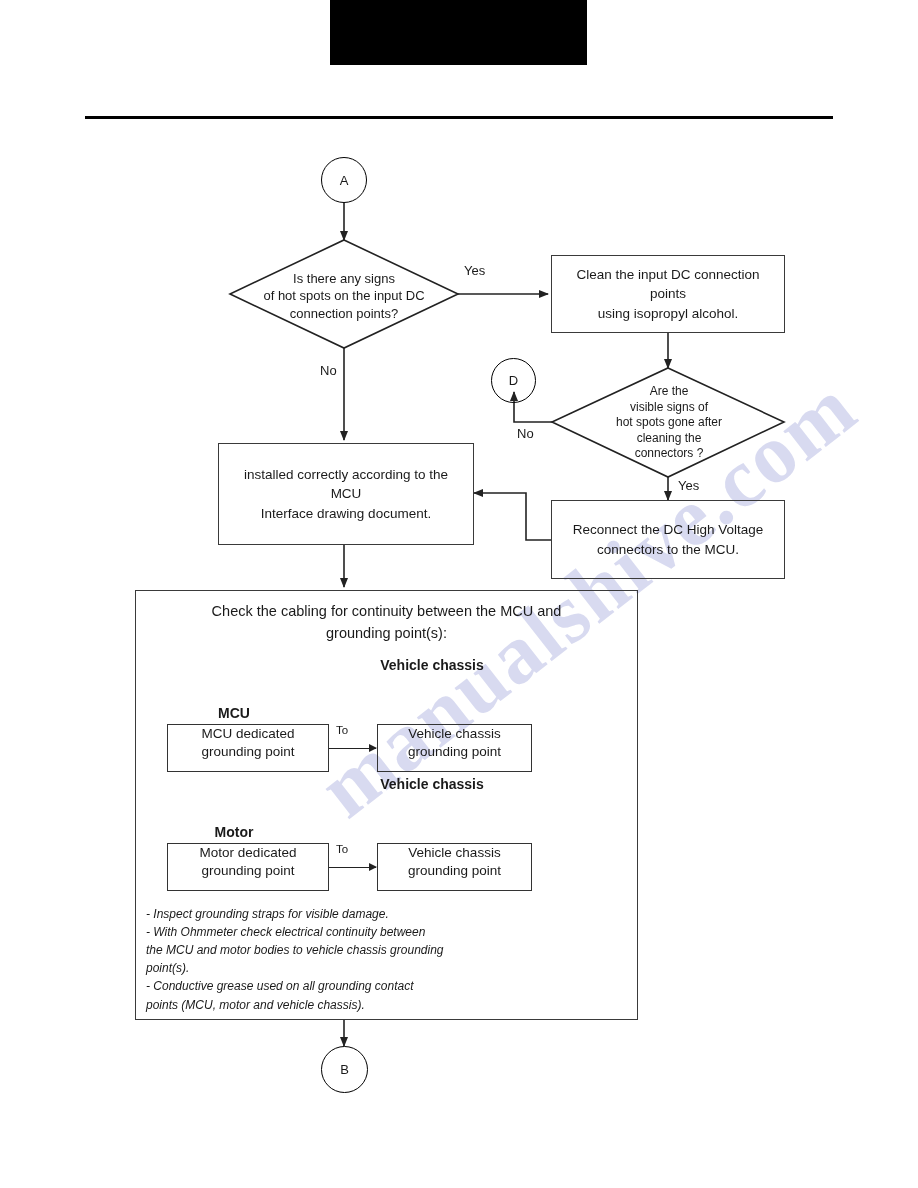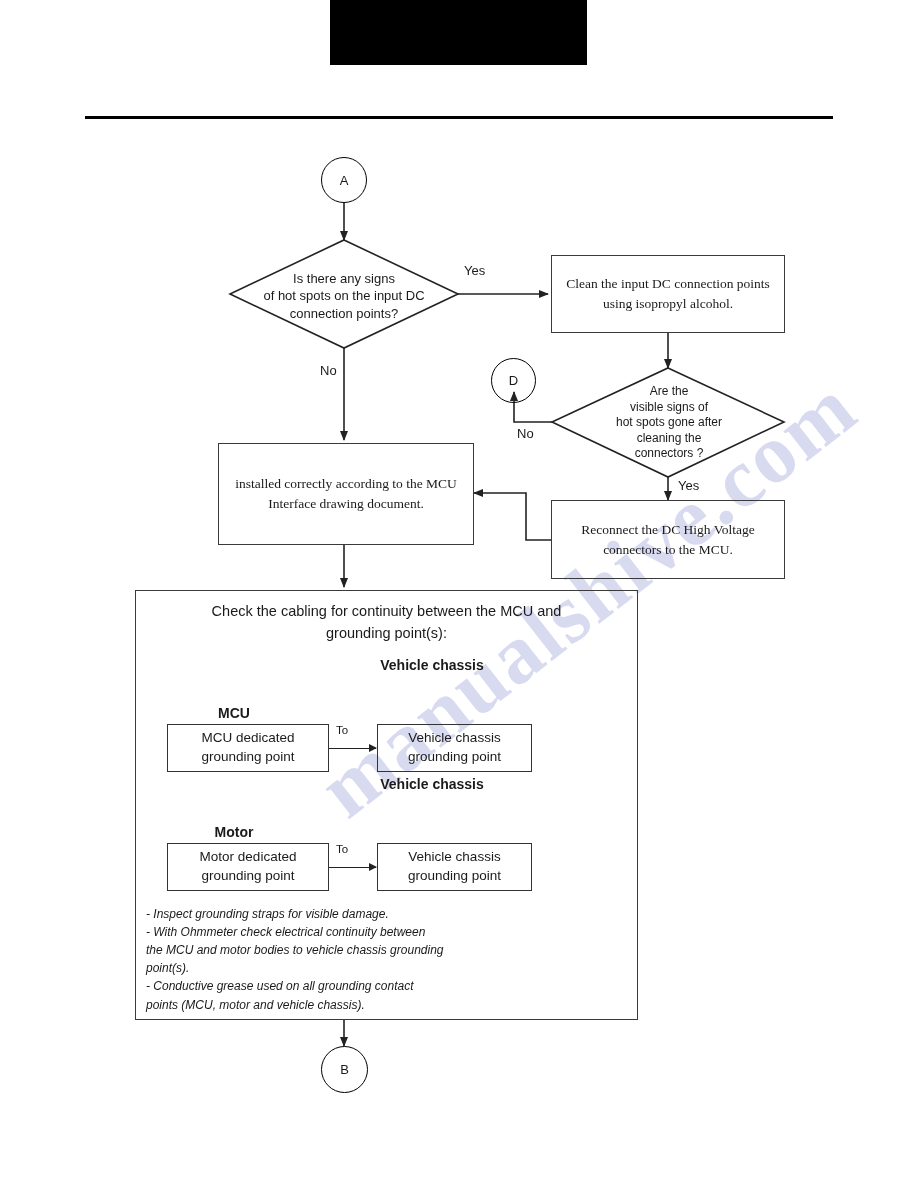--- a/index.html
+++ b/index.html
@@ -89,21 +89,21 @@
     font-size: 13px;
     font-family: "Liberation Sans", sans-serif;
   }
 
   .proc-box {
     border: 1.6px solid #3a3a3a;
     background: rgba(255,255,255,0.0);
     font-size: 13.5px;
     line-height: 1.45;
     padding: 4px 12px;
-    font-family: Liberation Serif, serif;
+    font-family: Liberation Sans, sans-serif;
   }
 
   .decision-text {
     position: absolute;
     display: flex;
     align-items: center;
     justify-content: center;
     text-align: center;
     font-size: 13px;
     line-height: 1.35;
@@ -154,21 +154,21 @@
     margin-top: 3px;
     height: 48px;
   }
   .mini-box {
     border: 1.6px solid #333;
     box-sizing: border-box;
     font-size: 13.5px;
     line-height: 1.35;
     text-align: center;
     display: flex;
-    align-items: center;
+    align-items: flex-start;
     justify-content: center;
     height: 48px;
     background: transparent;
   }
   .mini-left  { width: 162px; margin-left: 31px; }
   .mini-right { width: 155px; margin-left: 48px; }
   .to-label {
     position: absolute;
     font-size: 11.5px;
     top: 0px;

